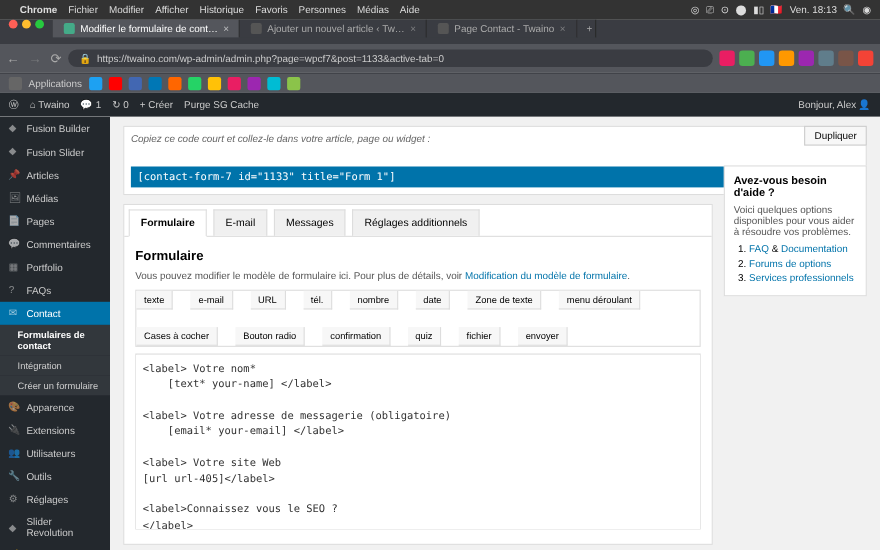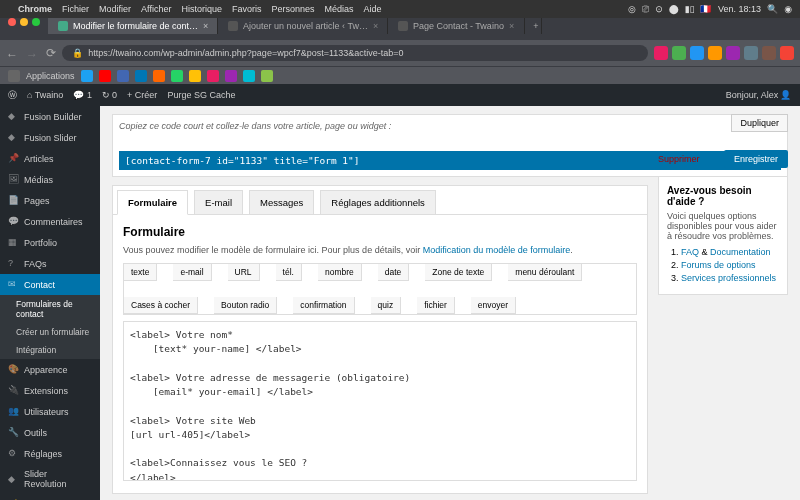--- a/index.html
+++ b/index.html
@@ -22,21 +22,21 @@
 .addr .exts i{width:14px;height:14px;border-radius:3px;display:block}
 .bmk{background:#54565c;height:18px;display:flex;align-items:center;padding:0 8px;gap:6px;border-top:1px solid #3a3c42}
 .bmk i{width:12px;height:12px;display:block;border-radius:2px}
 .adminbar{background:#23282d;height:22px;display:flex;align-items:center;padding:0 8px;color:#ccc;font-size:9px;gap:10px}
 .adminbar .r{margin-left:auto}
 .main{display:flex;height:calc(500px - 106px)}
 .sidebar{width:100px;background:#23282d;color:#ccc;font-size:9px;overflow-y:auto}
 .sidebar .item{padding:5px 8px;display:flex;align-items:center;gap:5px;cursor:pointer}
 .sidebar .item.active{background:#0073aa;color:#fff}
 .sidebar .sub{background:#32373c;padding:4px 8px 4px 16px;font-size:8.5px}
-.sidebar .sub.cur{color:#fff;font-weight:400}
+.sidebar .sub.cur{color:#fff;font-weight:700}
 .sidebar .ic{width:11px;height:11px;opacity:.6;flex-shrink:0}
 .content{flex:1;background:#f1f1f1;padding:8px 12px;overflow-y:auto;position:relative}
 .topbox{background:#fff;border:1px solid #ddd;padding:6px;margin-bottom:8px}
 .topbox .hint{font-style:italic;font-size:9px;color:#666;margin-bottom:20px}
 .shortcode{background:#0073aa;color:#fff;padding:4px 6px;font-family:monospace;font-size:9.5px}
 .dup{position:absolute;right:12px;top:8px;background:#f7f7f7;border:1px solid #ccc;padding:3px 8px;font-size:9px}
 .sidebox{position:absolute;right:12px;top:44px;width:130px}
 .sidebox .actions{display:flex;justify-content:space-between;margin-bottom:8px}
 .sidebox .del{color:#a00;font-size:9px;padding-top:4px}
 .sidebox .save{background:#0073aa;color:#fff;border:none;padding:4px 10px;font-size:9px;border-radius:2px}
@@ -189,22 +189,22 @@
       </div>
     <div class="item">
         <span class="ic">?</span>
         <span>FAQs</span>
       </div>
     <div class="item active">
         <span class="ic">✉</span>
         <span>Contact</span>
       </div>
     <div class="sub cur">Formulaires de contact</div>
+    <div class="sub">Intégration</div>
     <div class="sub">Créer un formulaire</div>
-    <div class="sub">Intégration</div>
     <div class="item">
         <span class="ic">🎨</span>
         <span>Apparence</span>
       </div>
     <div class="item">
         <span class="ic">🔌</span>
         <span>Extensions</span>
       </div>
     <div class="item">
         <span class="ic">👥</span>
@@ -230,24 +230,20 @@
   </div>
 
   <div class="content">
     <button class="dup">Dupliquer</button>
     <div class="topbox">
       <div class="hint">Copiez ce code court et collez-le dans votre article, page ou widget :</div>
       <div class="shortcode">[contact-form-7 id="1133" title="Form 1"]</div>
     </div>
 
     <div class="sidebox">
-      <div class="actions">
-        <span class="del">Supprimer</span>
-        <button class="save">Enregistrer</button>
-      </div>
       <div class="help">
         <h4>Avez-vous besoin d'aide ?</h4>
         <p>Voici quelques options disponibles pour vous aider à résoudre vos problèmes.</p>
         <ol>
           <li><a>FAQ</a> <span>&amp;</span> <a>Documentation</a></li>
           <li><a>Forums de options</a></li>
           <li><a>Services professionnels</a></li>
         </ol>
       </div>
     </div>

